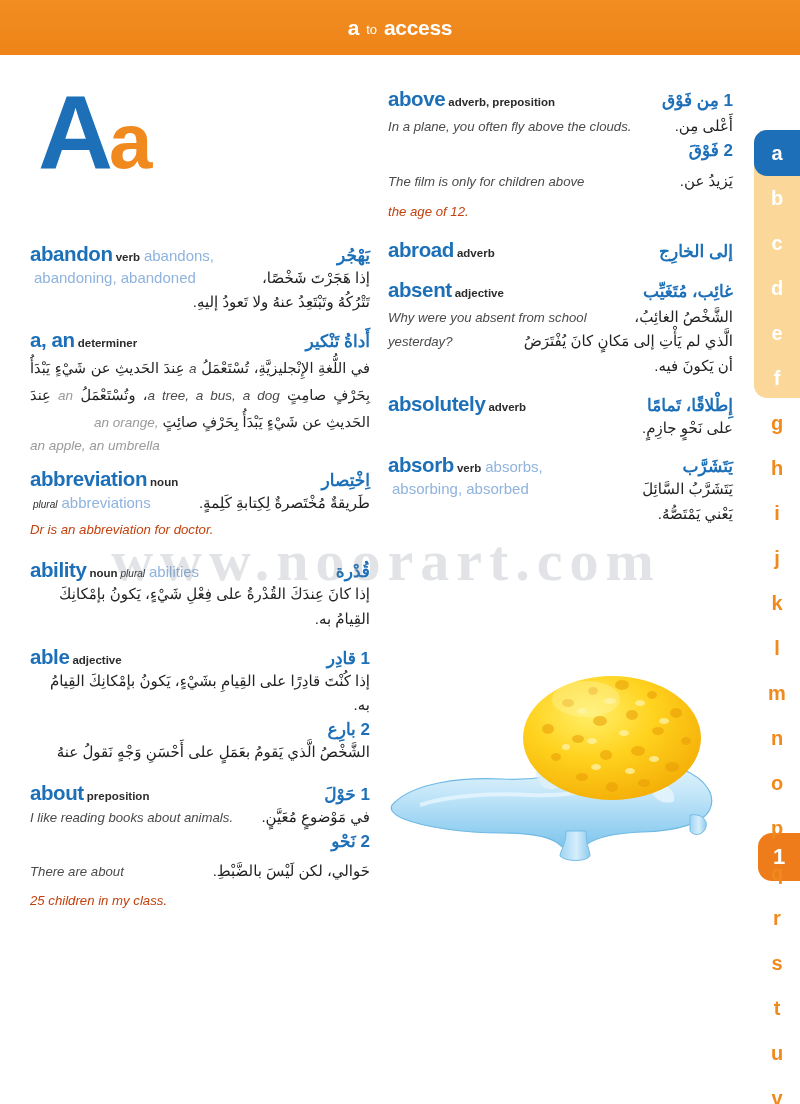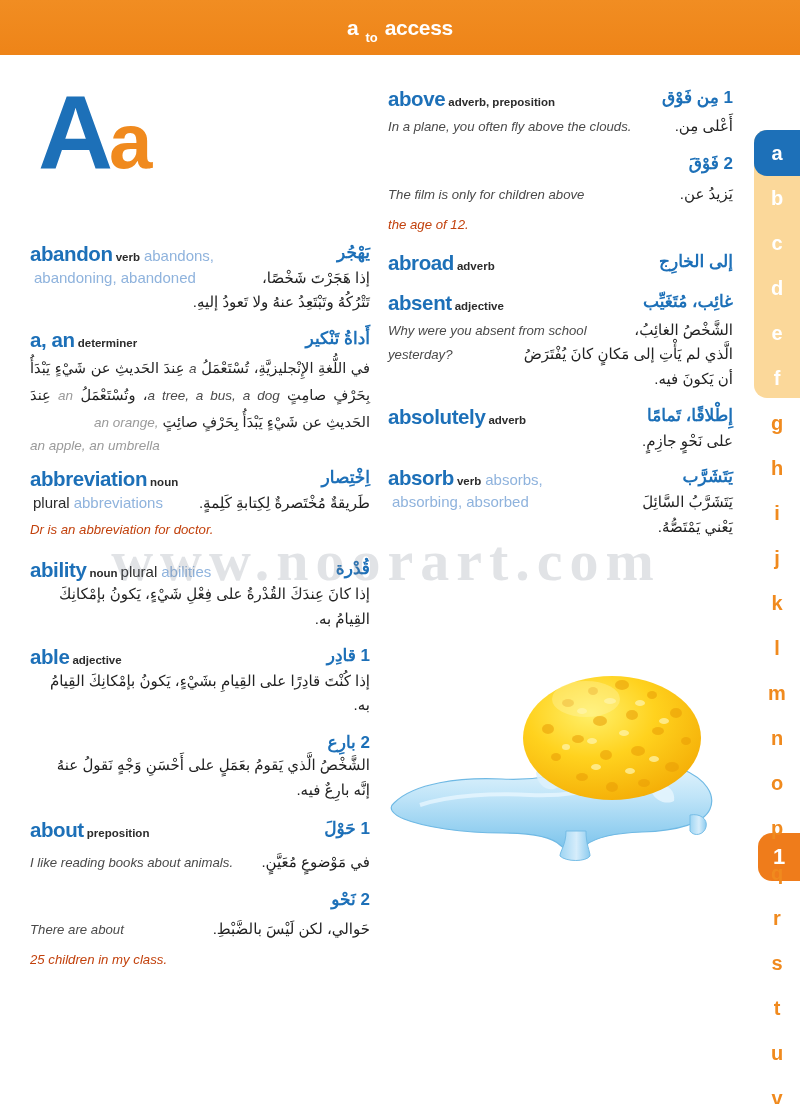--- a/index.html
+++ b/index.html
@@ -33,23 +33,23 @@
     gap: 7px;
     color: #ffffff;
   }
   .header-title .hw {
     font-size: 21px;
     font-weight: bold;
     letter-spacing: -0.3px;
   }
   .header-title .hto {
     font-size: 13px;
-    font-weight: bold;
+    font-weight: normal;
     position: relative;
-    top: 10px;
+    top: 2px;
   }
 
   
   .page {
     position: absolute;
     top: 55px; left: 0;
     width: 800px;
     height: 838px;
     background: #ffffff;
   }
@@ -81,42 +81,43 @@
     top: 0;
   }
   .col-left  { left: 30px;  width: 340px; }
   .col-right { left: 388px; width: 345px; }
 
   .entry { margin-bottom: 13px; position: relative; }
 
   
   .hw-row {
     display: flex;
-    align-items: flex-start;
+    align-items: flex-end;
     justify-content: space-between;
     gap: 13px;
     flex-wrap: wrap;
   }
   .hw-en {
     display: inline;
   }
   .headword {
     font-size: 20.5px;
     font-weight: bold;
     color: #1d70b8;
     letter-spacing: -0.4px;
   }
   .pos {
     font-size: 11.5px;
     font-weight: bold;
     color: #2b2b2b;
     margin-left: 3px;
   }
   .pos-it {
-    font-size: 15px;
+    font-size: 10px;
+    font-style: italic;
     color: #2b2b2b;
     margin-left: 3px;
   }
   .inflect {
     font-size: 15px;
     color: #8fb3dd;
     margin-left: 4px;
   }
   .ar-head {
     font-size: 17px;
@@ -126,21 +127,21 @@
     text-align: right;
     white-space: nowrap;
   }
   .ar-sense {
     font-size: 17px;
     font-weight: bold;
     color: #1d70b8;
     direction: rtl;
     text-align: right;
     display: block;
-    margin-top: 15px;
+    margin-top: 2px;
   }
   .ar-def {
     font-size: 15px;
     color: #222222;
     direction: rtl;
     text-align: right;
     line-height: 1.62;
     display: block;
   }
   .ex {
@@ -371,31 +372,30 @@
     <div class="entry" style="margin-top:14px;">
       <div class="hw-row">
         <span class="hw-en">
           <span class="headword">able</span><span class="pos">adjective</span>
         </span>
         <span class="ar-head">1 قادِر</span>
       </div>
       <div class="ar-def">إذا كُنْتَ قادِرًا على القِيامِ بشَيْءٍ، يَكونُ بإمْكانِكَ القِيامُ به.</div>
       <div class="ar-sense">2 بارِع</div>
       <div class="ar-def">الشَّخْصُ الَّذي يَقومُ بعَمَلٍ على أَحْسَنِ وَجْهٍ نَقولُ عنهُ</div>
-      <div class="ar-def">إنَّه بارِعٌ فيه.</div>
     </div>
 
     <div class="entry" style="margin-top:16px;">
       <div class="hw-row">
         <span class="hw-en">
           <span class="headword">about</span><span class="pos">preposition</span>
         </span>
         <span class="ar-head">1 حَوْلَ</span>
       </div>
-      <div class="mix" style="margin-top:8px;">
+      <div class="mix" style="margin-top:0;">
         <span class="left"><span class="ex-inline">I like reading books about animals.</span></span>
         <span class="right">
             <span class="ar-def">في مَوْضوعٍ مُعَيَّنٍ.</span>
           </span>
       </div>
       <div class="ar-sense">2 نَحْو</div>
       <div class="mix" style="margin-top:7px;">
         <span class="left"><span class="ex-inline">There are about</span></span>
         <span class="right">
             <span class="ar-def">حَوالي، لكن لَيْسَ بالضَّبْطِ.</span>

